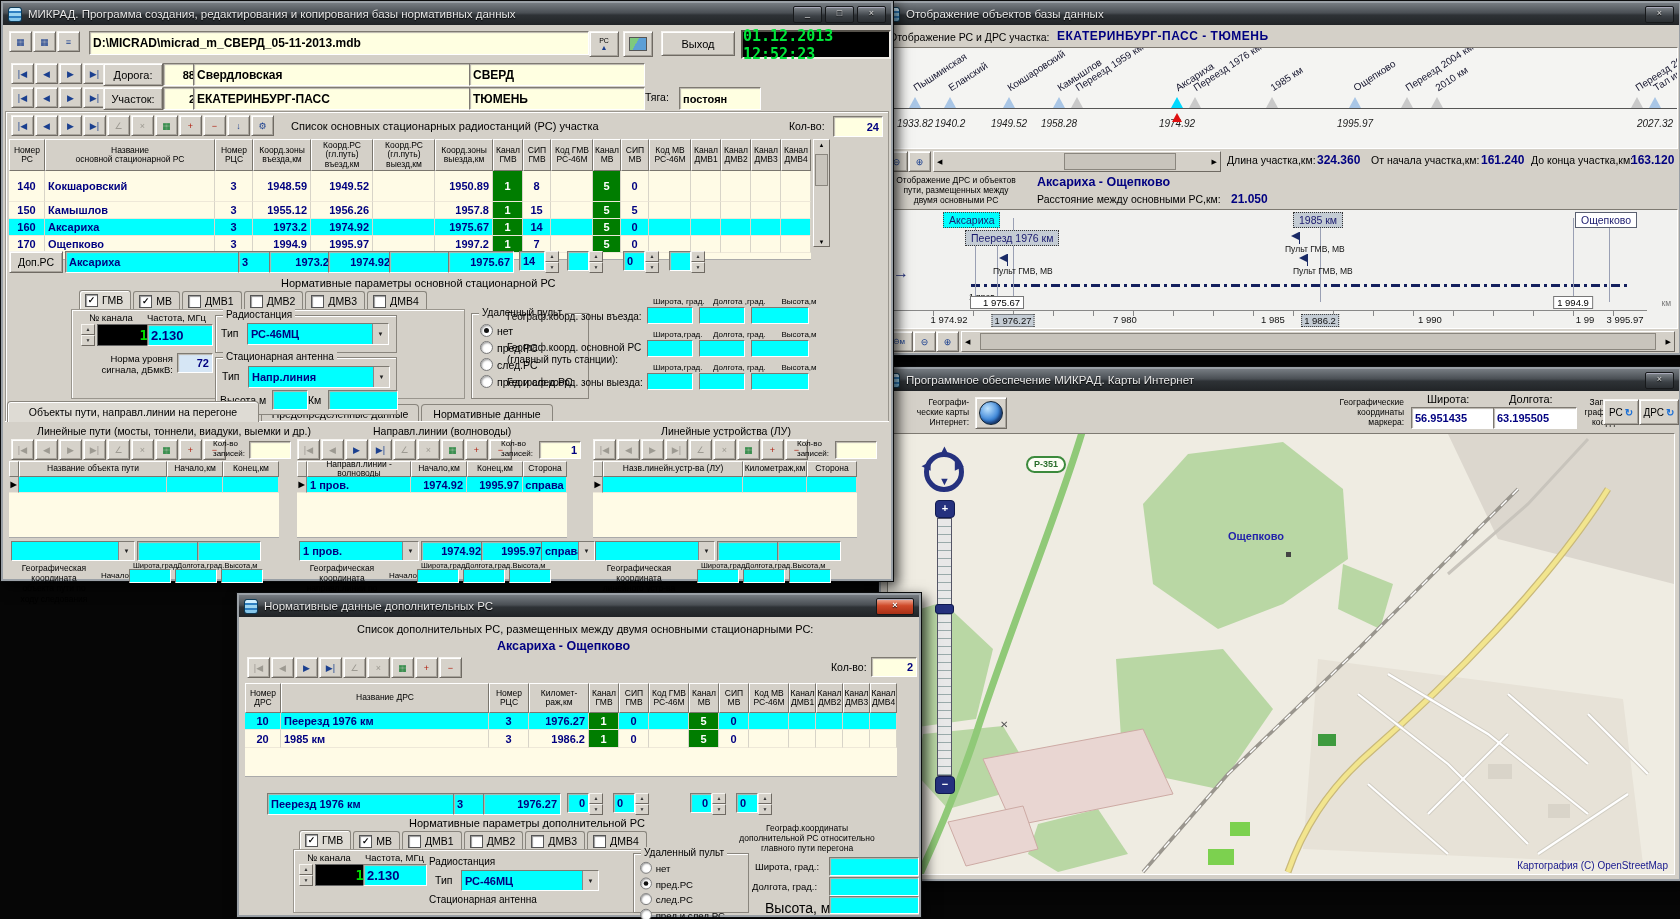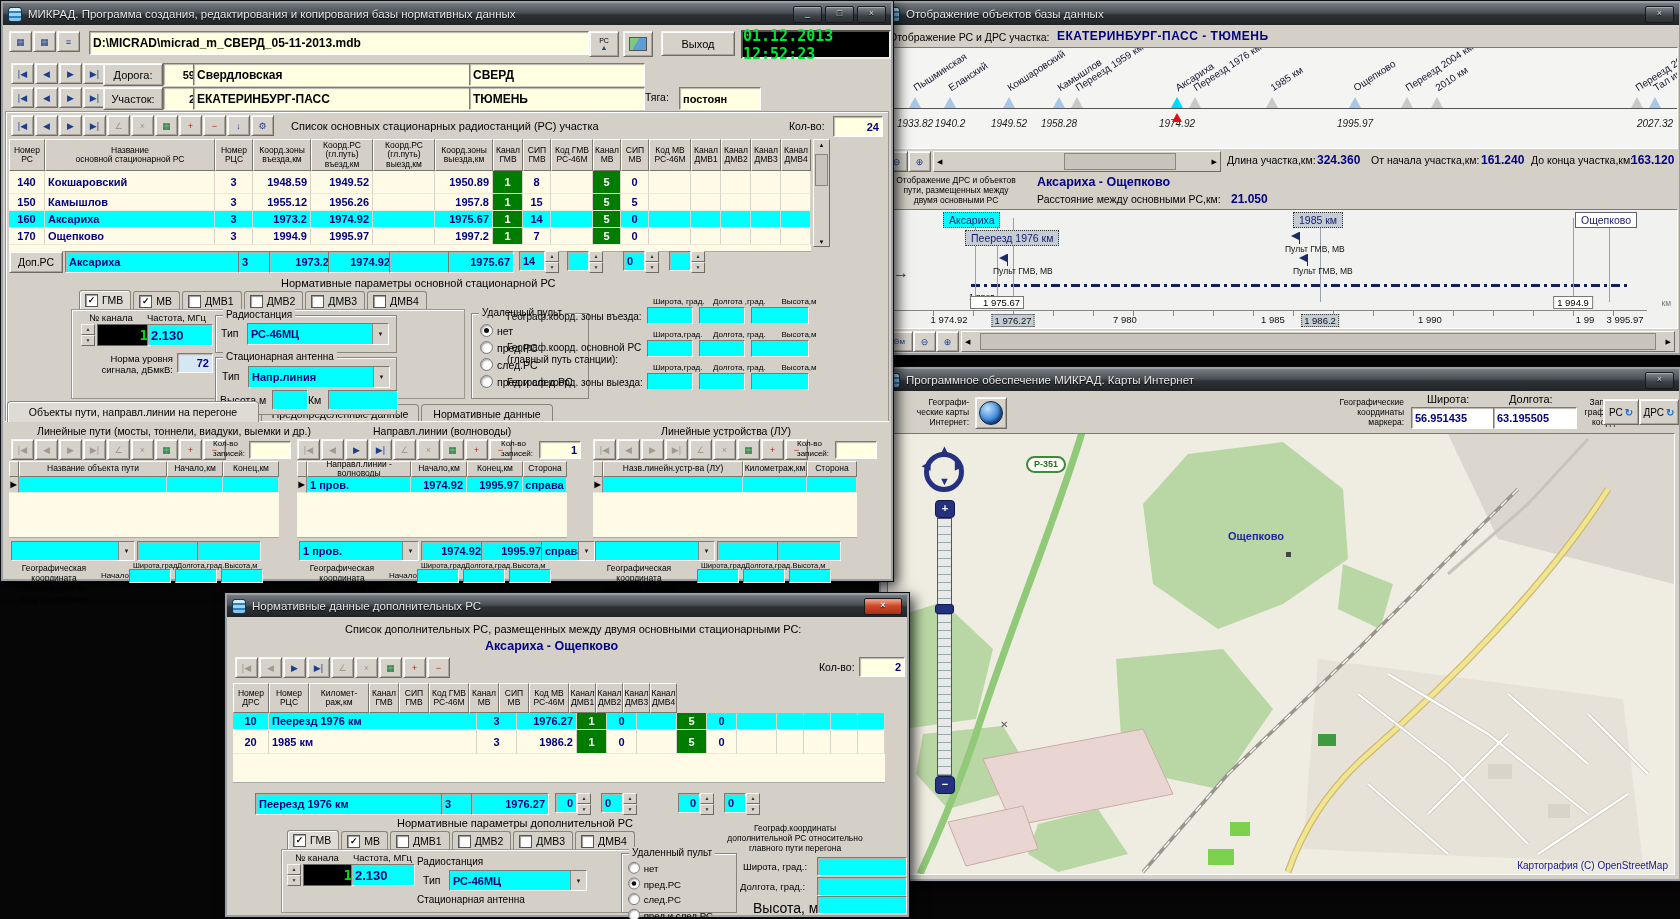--- a/index.html
+++ b/index.html
@@ -324,21 +324,21 @@
   <span class="b3" style="position:absolute;left:660px;top:30px;width:72px;height:23px;font-size:11px">Выход</span>
   <div class="dt" style="left:740px;top:29px;width:146px;height:25px">01.12.2013 12:52:23</div>
 
   <span class="istrip" style="left:10px;top:62px">
       <span class="ib">|◀</span>
       <span class="ib">◀</span>
       <span class="ib">▶</span>
       <span class="ib">▶|</span>
     </span>
   <span class="b3" style="position:absolute;left:102px;top:62px;width:58px;height:21px;font-size:11px">Дорога:</span>
-  <div class="fe" style="left:162px;top:62px;width:28px;height:21px;justify-content:flex-end;color:#000">59</div>
+  <div class="fe" style="left:162px;top:62px;width:28px;height:21px;justify-content:flex-end;color:#000">88</div>
   <div class="fe" style="left:192px;top:62px;width:272px;height:21px;color:#000;font-size:12px">Свердловская</div>
   <div class="fe" style="left:468px;top:62px;width:168px;height:21px;color:#000;font-size:12px">СВЕРД</div>
 
   <span class="istrip" style="left:10px;top:86px">
       <span class="ib">|◀</span>
       <span class="ib">◀</span>
       <span class="ib">▶</span>
       <span class="ib">▶|</span>
     </span>
   <span class="b3" style="position:absolute;left:102px;top:86px;width:58px;height:21px;font-size:11px">Участок:</span>
@@ -378,21 +378,21 @@
         <div class="th" style="width: 28px; height: 32px;">СИП<br>ГМВ</div>
         <div class="th" style="width: 42px; height: 32px;">Код ГМВ<br>РС-46М</div>
         <div class="th" style="width: 28px; height: 32px;">Канал<br>МВ</div>
         <div class="th" style="width: 28px; height: 32px;">СИП<br>МВ</div>
         <div class="th" style="width: 42px; height: 32px;">Код МВ<br>РС-46М</div>
         <div class="th" style="width: 30px; height: 32px;">Канал<br>ДМВ1</div>
         <div class="th" style="width: 30px; height: 32px;">Канал<br>ДМВ2</div>
         <div class="th" style="width: 30px; height: 32px;">Канал<br>ДМВ3</div>
         <div class="th" style="width: 30px; height: 32px;">Канал<br>ДМВ4</div>
       </div>
-      <div class="trow" style="height: 23px;">
+      <div class="trow" style="height: 31px;">
         <div class="tc ac" style="width: 36px;">140</div>
         <div class="tc al" style="width: 170px;">Кокшаровский</div>
         <div class="tc ac" style="width: 38px;">3</div>
         <div class="tc ar" style="width: 58px;">1948.59</div>
         <div class="tc ar" style="width: 62px;">1949.52</div>
         <div class="tc ar" style="width: 62px;"></div>
         <div class="tc ar" style="width: 58px;">1950.89</div>
         <div class="tc g ac" style="width: 30px;">1</div>
         <div class="tc ac" style="width: 28px;">8</div>
         <div class="tc ac" style="width: 42px;"></div>
@@ -747,21 +747,21 @@
   <div class="gh" style="position:absolute;left:700px;top:560px;width:40px;font-size:7.5px">Широта,град.</div>
   <div class="gh" style="position:absolute;left:744px;top:560px;width:40px;font-size:7.5px">Долгота,град.</div>
   <div class="gh" style="position:absolute;left:788px;top:560px;width:40px;font-size:7.5px">Высота,м</div>
   <div style="position:absolute;left:696px;top:568px;display:flex;gap:4px">
       <span class="gf" style="width:40px;height:12px"></span>
       <span class="gf" style="width:40px;height:12px"></span>
       <span class="gf" style="width:40px;height:12px"></span>
     </div>
 </div>
 
-<div class="w" id="vw" style="left:224px;top:592px;width:684px;height:324px;z-index:9">
+<div class="w" id="vw" style="left:236px;top:592px;width:684px;height:324px;z-index:9">
   <div class="tb">
     <span class="dbi"></span>
     <span>Нормативные данные дополнительных РС</span>
     <span class="tbt">
         <span class="tbb cl">×</span>
       </span>
   </div>
   <div class="cap" style="left:120px;top:30px">Список дополнительных РС, размещенных между двумя основными стационарными РС:</div>
   <div class="lb nv" style="left:260px;top:46px;font-size:12.5px">Аксариха   -   Ощепково</div>
   <span class="istrip" style="left:10px;top:64px">
@@ -773,20 +773,21 @@
       <span class="ib dim">×</span>
       <span class="ib grn">▦</span>
       <span class="ib red">+</span>
       <span class="ib red">−</span>
     </span>
   <div class="lb" style="left:594px;top:68px">Кол-во:</div>
   <div class="fe" style="left:634px;top:64px;width:38px;height:18px;justify-content:flex-end">2</div>
   <div style="position:absolute;left:8px;top:90px">
       <div class="thead">
         <div class="th" style="width: 36px; height: 30px;">Номер<br>ДРС</div>
+        <div class="th" style="width: 208px; height: 30px;">Название ДРС</div>
         <div class="th" style="width: 40px; height: 30px;">Номер<br>РЦС</div>
         <div class="th" style="width: 60px; height: 30px;">Километ-<br>раж,км</div>
         <div class="th" style="width: 30px; height: 30px;">Канал<br>ГМВ</div>
         <div class="th" style="width: 30px; height: 30px;">СИП<br>ГМВ</div>
         <div class="th" style="width: 40px; height: 30px;">Код ГМВ<br>РС-46М</div>
         <div class="th" style="width: 30px; height: 30px;">Канал<br>МВ</div>
         <div class="th" style="width: 30px; height: 30px;">СИП<br>МВ</div>
         <div class="th" style="width: 40px; height: 30px;">Код МВ<br>РС-46М</div>
         <div class="th" style="width: 27px; height: 30px;">Канал<br>ДМВ1</div>
         <div class="th" style="width: 27px; height: 30px;">Канал<br>ДМВ2</div>
@@ -802,21 +803,21 @@
         <div class="tc ac" style="width: 30px;">0</div>
         <div class="tc ac" style="width: 40px;"></div>
         <div class="tc g ac" style="width: 30px;">5</div>
         <div class="tc ac" style="width: 30px;">0</div>
         <div class="tc ac" style="width: 40px;"></div>
         <div class="tc ac" style="width: 27px;"></div>
         <div class="tc ac" style="width: 27px;"></div>
         <div class="tc ac" style="width: 27px;"></div>
         <div class="tc ac" style="width: 27px;"></div>
       </div>
-      <div class="trow" style="height: 24px;">
+      <div class="trow" style="height: 18px;">
         <div class="tc ac" style="width: 36px;">20</div>
         <div class="tc al" style="width: 208px;">1985 км</div>
         <div class="tc ac" style="width: 40px;">3</div>
         <div class="tc ar" style="width: 60px;">1986.2</div>
         <div class="tc g ac" style="width: 30px;">1</div>
         <div class="tc ac" style="width: 30px;">0</div>
         <div class="tc ac" style="width: 40px;"></div>
         <div class="tc g ac" style="width: 30px;">5</div>
         <div class="tc ac" style="width: 30px;">0</div>
         <div class="tc ac" style="width: 40px;"></div>

